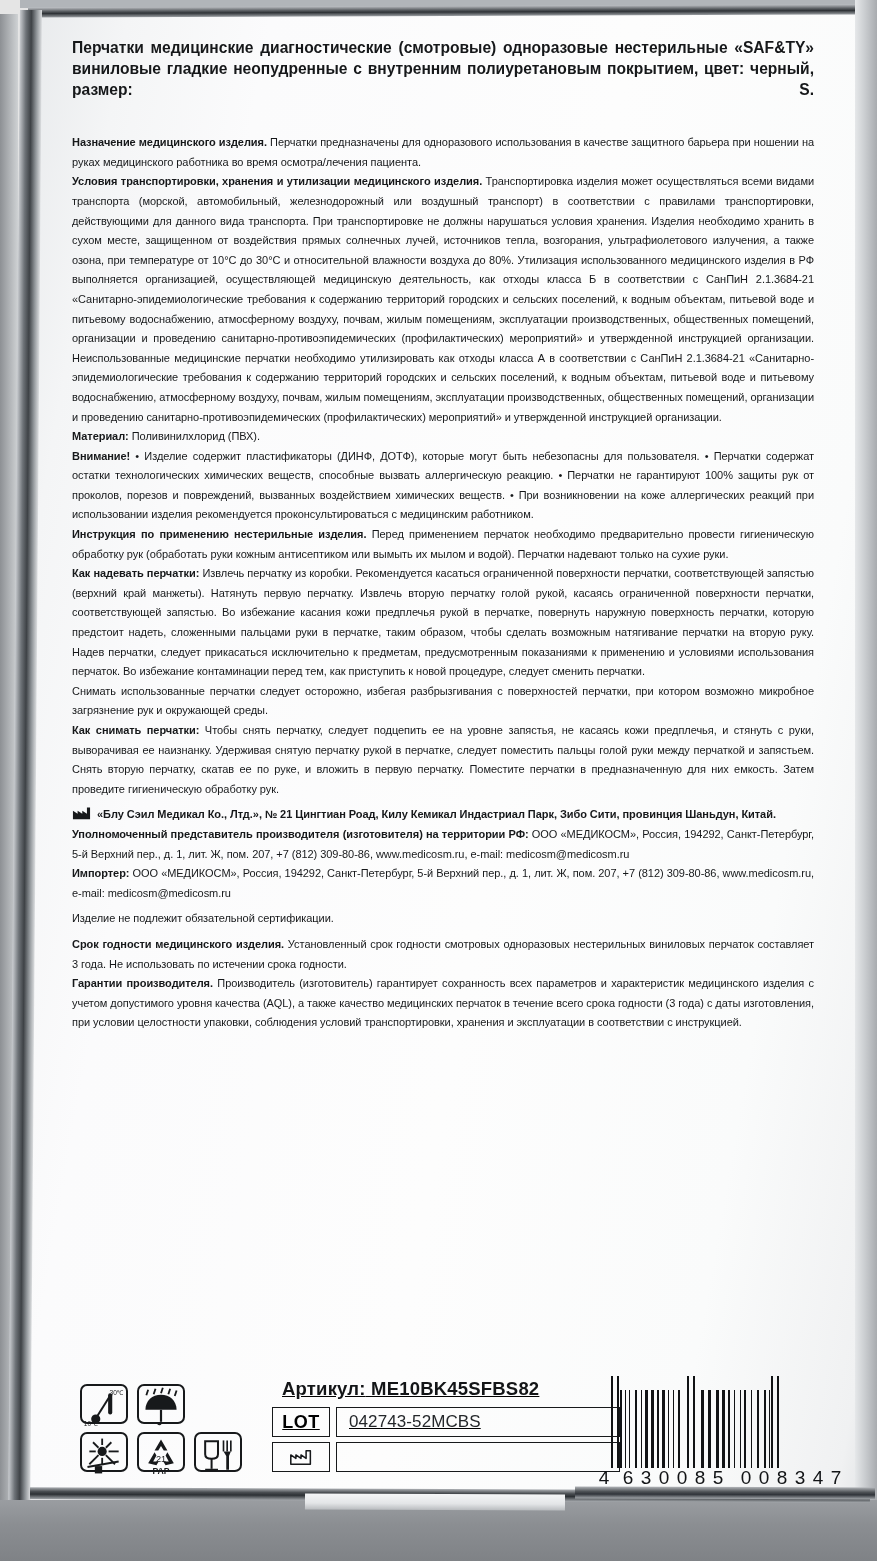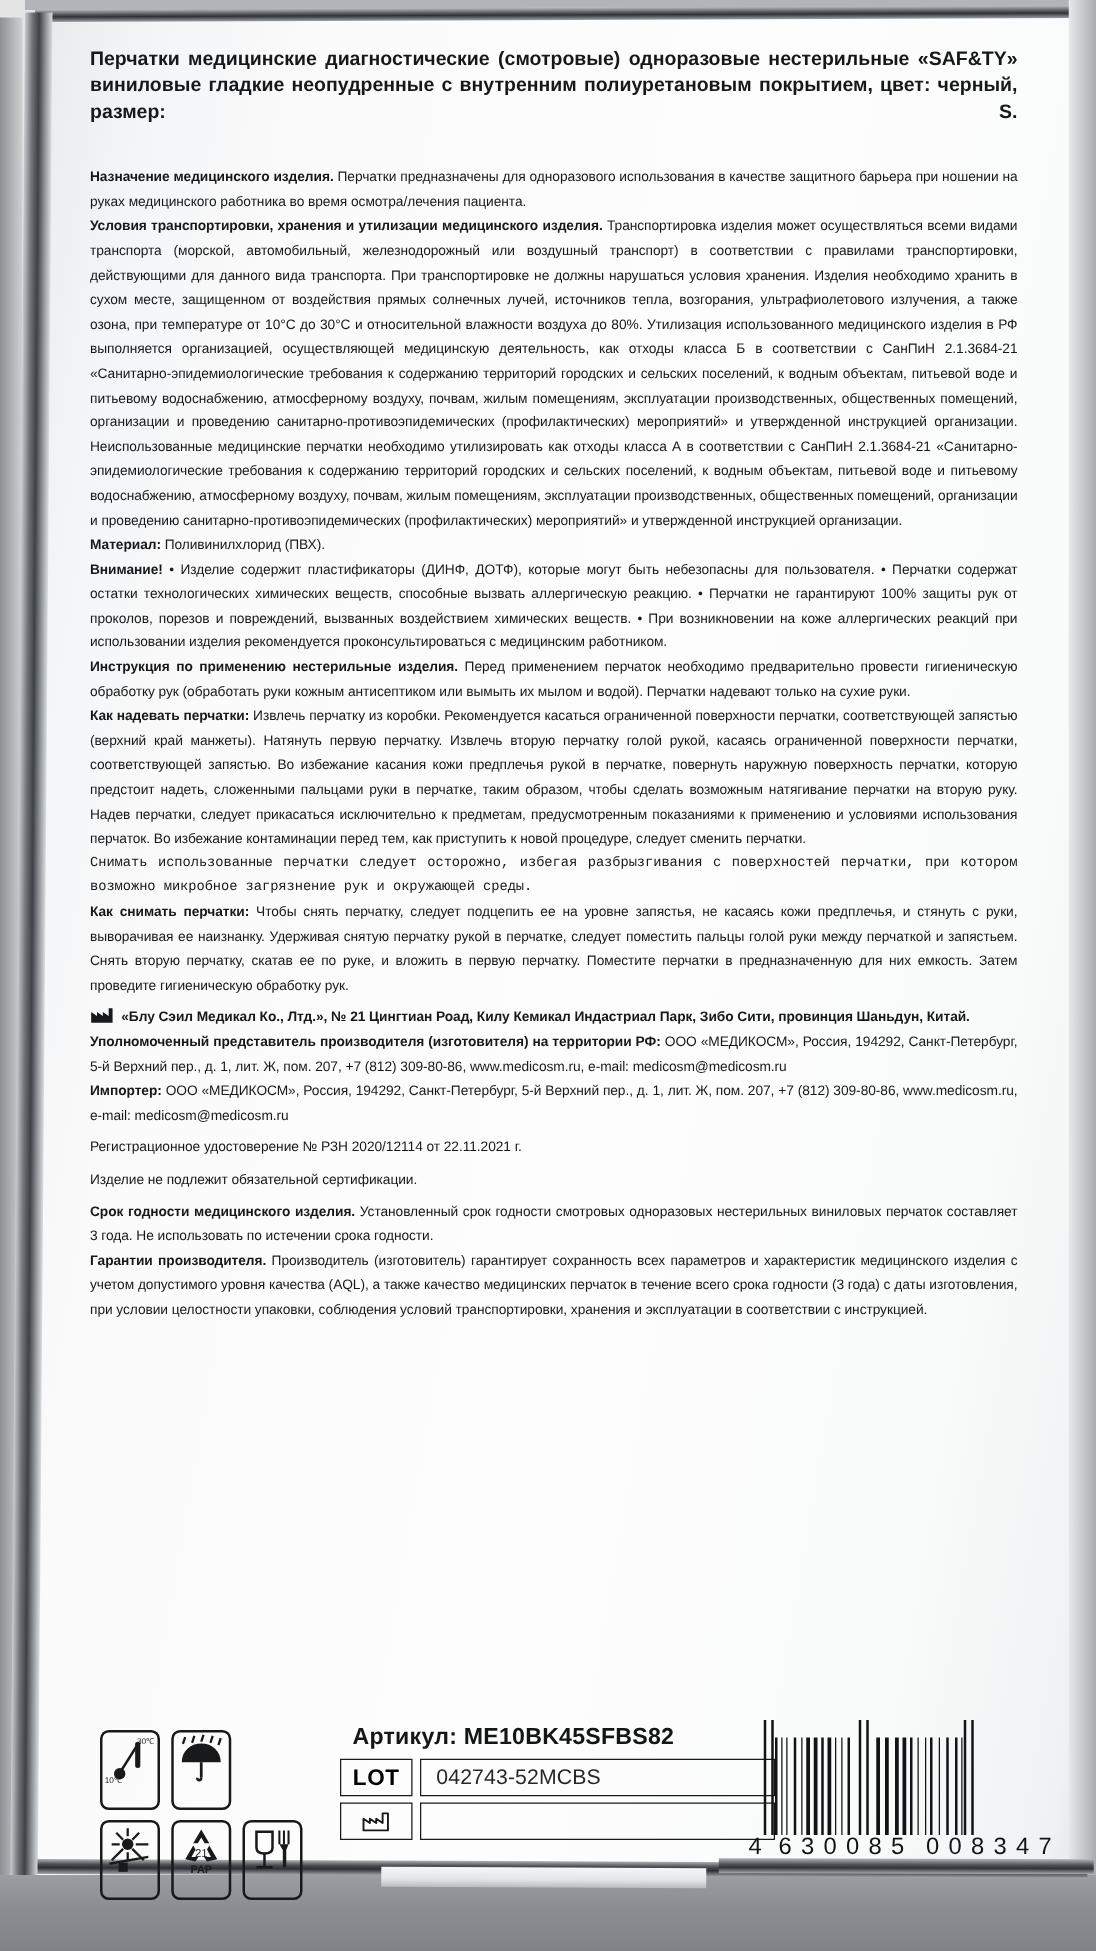--- a/index.html
+++ b/index.html
@@ -145,33 +145,34 @@
     height: 115px;
   }
   #symbols {
     position: absolute;
     left: 8px;
     top: 6px;
     width: 210px;
   }
   .symrow { display: flex; gap: 9px; margin-bottom: 8px; }
   .sym {
-    width: 48px; height: 64px;
+    width: 48px; height: 40px;
     border: 2px solid #17191b;
     border-radius: 7px;
     position: relative;
     background: transparent;
   }
   .sym svg { display:block; }
 
   #codeblock {
     position: absolute;
     left: 200px;
     top: 0px;
     width: 348px;
+    text-decoration: underline;
   }
   #artikul {
     font-size: 18.5px;
     font-weight: bold;
     letter-spacing: 0.2px;
     color: #131517;
     white-space: nowrap;
     margin-bottom: 7px;
     margin-left: 10px;
   }
@@ -258,33 +259,32 @@
     <p class="p" style="text-align-last: left;"><b>Условия транспортировки, хранения и утилизации медицинского изделия.</b><span> Транспортировка изделия может осуществляться всеми видами транспорта (морской, автомобильный, железнодорожный или воздушный транспорт) в соответствии с правилами транспортировки, действующими для данного вида транспорта. При транспортировке не должны нарушаться условия хранения. Изделия необходимо хранить в сухом месте, защищенном от воздействия прямых солнечных лучей, источников тепла, возгорания, ультрафиолетового излучения, а также озона, при температуре от 10°С до 30°С и относительной влажности воздуха до 80%. Утилизация использованного медицинского изделия в РФ выполняется организацией, осуществляющей медицинскую деятельность, как отходы класса Б в соответствии с СанПиН 2.1.3684-21 «Санитарно-эпидемиологические требования к содержанию территорий городских и сельских поселений, к водным объектам, питьевой воде и питьевому водоснабжению, атмосферному воздуху, почвам, жилым помещениям, эксплуатации производственных, общественных помещений, организации и проведению санитарно-противоэпидемических (профилактических) мероприятий» и утвержденной инструкцией организации. Неиспользованные медицинские перчатки необходимо утилизировать как отходы класса А в соответствии с СанПиН 2.1.3684-21 «Санитарно-эпидемиологические требования к содержанию территорий городских и сельских поселений, к водным объектам, питьевой воде и питьевому водоснабжению, атмосферному воздуху, почвам, жилым помещениям, эксплуатации производственных, общественных помещений, организации и проведению санитарно-противоэпидемических (профилактических) мероприятий» и утвержденной инструкцией организации.</span></p>
 
     <p class="p" style="text-align-last: left;"><b>Материал:</b><span> Поливинилхлорид (ПВХ).</span></p>
 
     <p class="p" style="text-align-last: left;"><b>Внимание!</b><span> • Изделие содержит пластификаторы (ДИНФ, ДОТФ), которые могут быть небезопасны для пользователя. • Перчатки содержат остатки технологических химических веществ, способные вызвать аллергическую реакцию. • Перчатки не гарантируют 100% защиты рук от проколов, порезов и повреждений, вызванных воздействием химических веществ. • При возникновении на коже аллергических реакций при использовании изделия рекомендуется проконсультироваться с медицинским работником.</span></p>
 
     <p class="p" style="text-align-last: left;"><b>Инструкция по применению нестерильные изделия.</b><span> Перед применением перчаток необходимо предварительно провести гигиеническую обработку рук (обработать руки кожным антисептиком или вымыть их мылом и водой). Перчатки надевают только на сухие руки.</span></p>
 
     <p class="p" style="text-align-last: left;"><b>Как надевать перчатки:</b><span> Извлечь перчатку из коробки. Рекомендуется касаться ограниченной поверхности перчатки, соответствующей запястью (верхний край манжеты). Натянуть первую перчатку. Извлечь вторую перчатку голой рукой, касаясь ограниченной поверхности перчатки, соответствующей запястью. Во избежание касания кожи предплечья рукой в перчатке, повернуть наружную поверхность перчатки, которую предстоит надеть, сложенными пальцами руки в перчатке, таким образом, чтобы сделать возможным натягивание перчатки на вторую руку. Надев перчатки, следует прикасаться исключительно к предметам, предусмотренным показаниями к применению и условиями использования перчаток. Во избежание контаминации перед тем, как приступить к новой процедуре, следует сменить перчатки.</span></p>
 
-    <p class="p" style="text-align-last: left; font-family: Liberation Mono, monospace;"><span>Снимать использованные перчатки следует осторожно, избегая разбрызгивания с поверхностей перчатки, при котором возможно микробное загрязнение рук и окружающей среды.</span></p>
+    <p class="p" style="text-align-last: left;"><span>Снимать использованные перчатки следует осторожно, избегая разбрызгивания с поверхностей перчатки, при котором возможно микробное загрязнение рук и окружающей среды.</span></p>
 
     <p class="p" style="text-align-last: left;"><b>Как снимать перчатки:</b><span> Чтобы снять перчатку, следует подцепить ее на уровне запястья, не касаясь кожи предплечья, и стянуть с руки, выворачивая ее наизнанку. Удерживая снятую перчатку рукой в перчатке, следует поместить пальцы голой руки между перчаткой и запястьем. Снять вторую перчатку, скатав ее по руке, и вложить в первую перчатку. Поместите перчатки в предназначенную для них емкость. Затем проведите гигиеническую обработку рук.</span></p>
 
     <p class="p spaced" style="font-weight: bold; text-align-last: left;"><span class="mfg-icon"><svg viewBox="0 0 24 18" width="19" height="14">
             <path d="M1 17 L1 6 L7 10 L7 6 L13 10 L13 6 L19 10 L19 2 L23 2 L23 17 Z" fill="#17191b"></path>
           </svg></span><span>«Блу Сэил Медикал Ко., Лтд.», № 21 Цингтиан Роад, Килу Кемикал Индастриал Парк, Зибо Сити, провинция Шаньдун, Китай.</span></p>
 
     <p class="p" style="text-align-last: left;"><b>Уполномоченный представитель производителя (изготовителя) на территории РФ:</b><span> ООО «МЕДИКОСМ», Россия, 194292, Санкт-Петербург, 5-й Верхний пер., д. 1, лит. Ж, пом. 207, +7 (812) 309-80-86, www.medicosm.ru, e-mail: medicosm@medicosm.ru</span></p>
 
     <p class="p" style="text-align-last: left;"><b>Импортер:</b><span> ООО «МЕДИКОСМ», Россия, 194292, Санкт-Петербург, 5-й Верхний пер., д. 1, лит. Ж, пом. 207, +7 (812) 309-80-86, www.medicosm.ru,  e-mail: medicosm@medicosm.ru</span></p>
 
-    <p class="p spaced" style="text-align-last: left;">Регистрационное удостоверение № РЗН 2020/12114 от 22.11.2021 г.</p>
     <p class="p spaced" style="text-align-last: left;">Изделие не подлежит обязательной сертификации.</p>
 
     <p class="p spaced" style="text-align-last: left;"><b>Срок годности медицинского изделия.</b><span> Установленный срок годности смотровых одноразовых нестерильных виниловых перчаток составляет 3 года. Не использовать по истечении срока годности.</span></p>
 
     <p class="p" style="text-align-last: left;"><b>Гарантии производителя.</b><span> Производитель (изготовитель) гарантирует сохранность всех параметров и характеристик медицинского изделия с учетом допустимого уровня качества (AQL), а также качество медицинских перчаток в течение всего срока годности (3 года) с даты изготовления, при условии целостности упаковки, соблюдения условий транспортировки, хранения и эксплуатации в соответствии с инструкцией.</span></p>
 
   </div>
 
   <div id="bottom">
 

